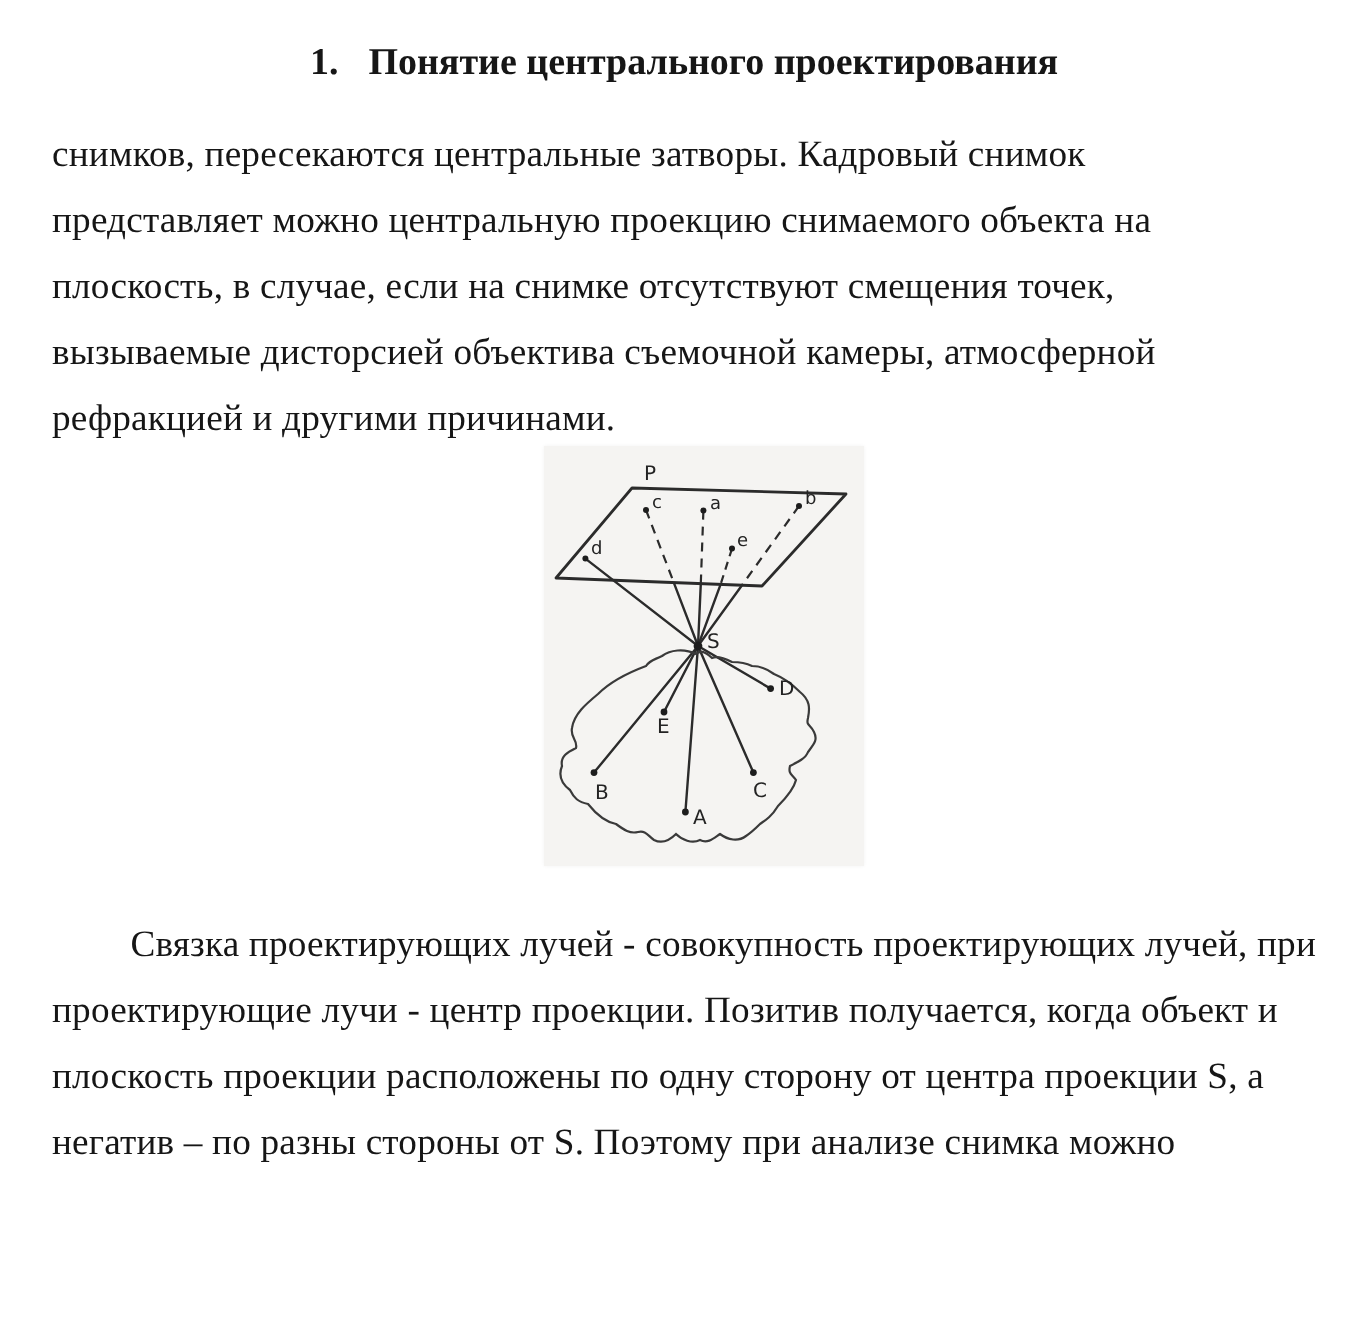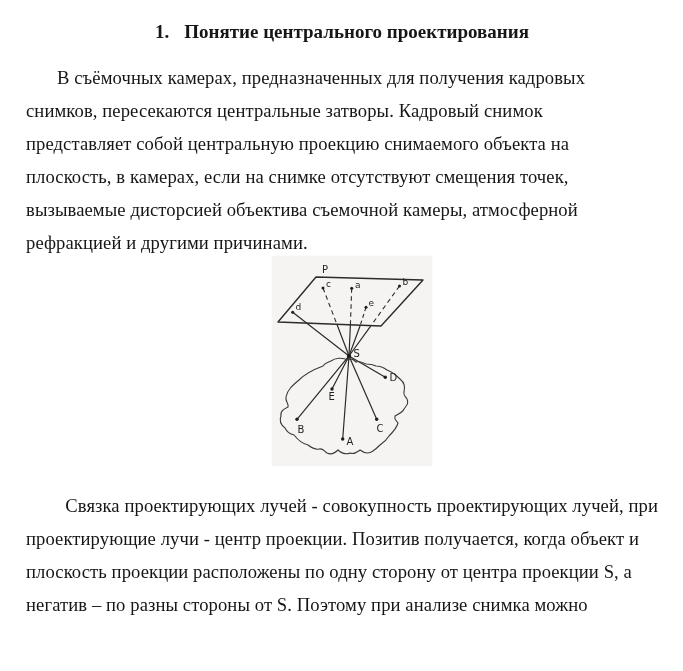--- a/index.html
+++ b/index.html
@@ -64,24 +64,23 @@
 </head>
 <body>
 
 <div class="page">
 
   <div class="heading">
     <span class="num">1.</span><span>Понятие центрального проектирования</span>
   </div>
 
   <div class="para para1">
-    <div class="line indent-lg">В съёмочных камерах, предназначенных для получения кадровых</div>
     <div class="line">снимков, пересекаются центральные затворы. Кадровый снимок</div>
-    <div class="line">представляет собой центральную проекцию снимаемого объекта на</div>
-    <div class="line">плоскость, в камерах, если на снимке отсутствуют смещения точек,</div>
+    <div class="line">представляет можно центральную проекцию снимаемого объекта на</div>
+    <div class="line">плоскость, в случае, если на снимке отсутствуют смещения точек,</div>
     <div class="line">вызываемые дисторсией объектива съемочной камеры, атмосферной</div>
     <div class="line">рефракцией и другими причинами.</div>
   </div>
 
   <div class="figure-wrap">
     <svg width="160" height="210" viewBox="0 0 160 210" xmlns="http://www.w3.org/2000/svg">
 
       <path d="M44,21 L151,24 L109,70 L6,66 Z" fill="none" stroke="#2b2b2b" stroke-width="1.4" stroke-linejoin="round"></path>
 
       <line x1="51" y1="32" x2="64.9" y2="68.3" stroke="#2b2b2b" stroke-width="1.1" stroke-dasharray="4.5 3.5"></line>

